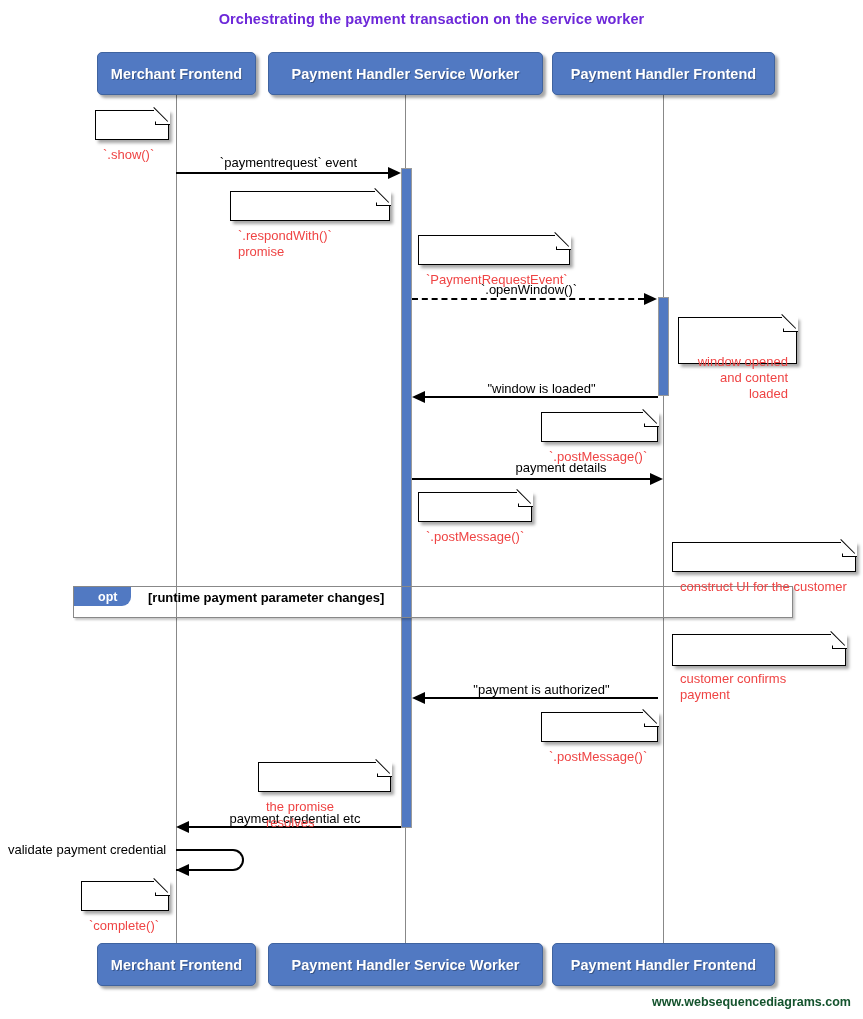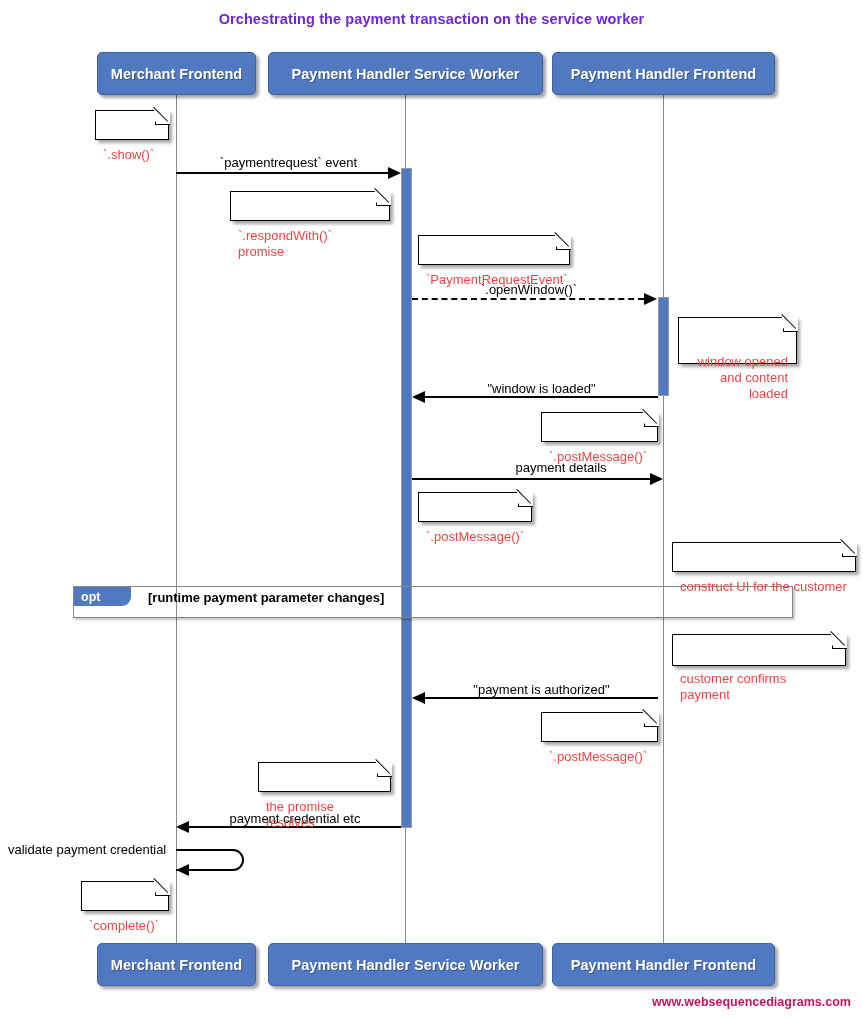--- a/index.html
+++ b/index.html
@@ -32,21 +32,21 @@
     letter-spacing: 0.1px;
   }
 
   
   .footer-credit {
     position: absolute;
     right: 12px;
     top: 995px;
     font-size: 12.5px;
     font-weight: bold;
-    color: #be185d;
+    color: #14532d;
   }
 
   
   .lifeline {
     position: absolute;
     width: 1px;
     background: #888888;
   }
 
   
@@ -177,21 +177,21 @@
   .fragment-tab {
     position: absolute;
     box-sizing: border-box;
     background: #5179c2;
     border-bottom-right-radius: 9px;
     color: #ffffff;
     font-size: 12.5px;
     font-weight: bold;
     display: flex;
     align-items: center;
-    padding-left: 7px;
+    padding-left: 24px;
   }
   .fragment-condition {
     position: absolute;
     font-size: 13px;
     font-weight: bold;
     color: #000000;
     white-space: nowrap;
   }
 </style>
 </head>

